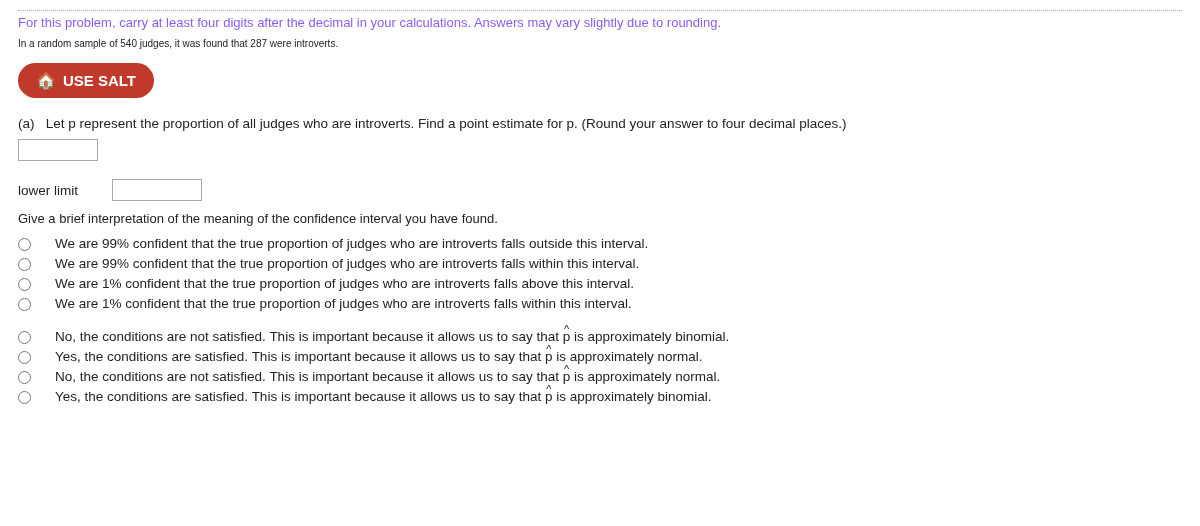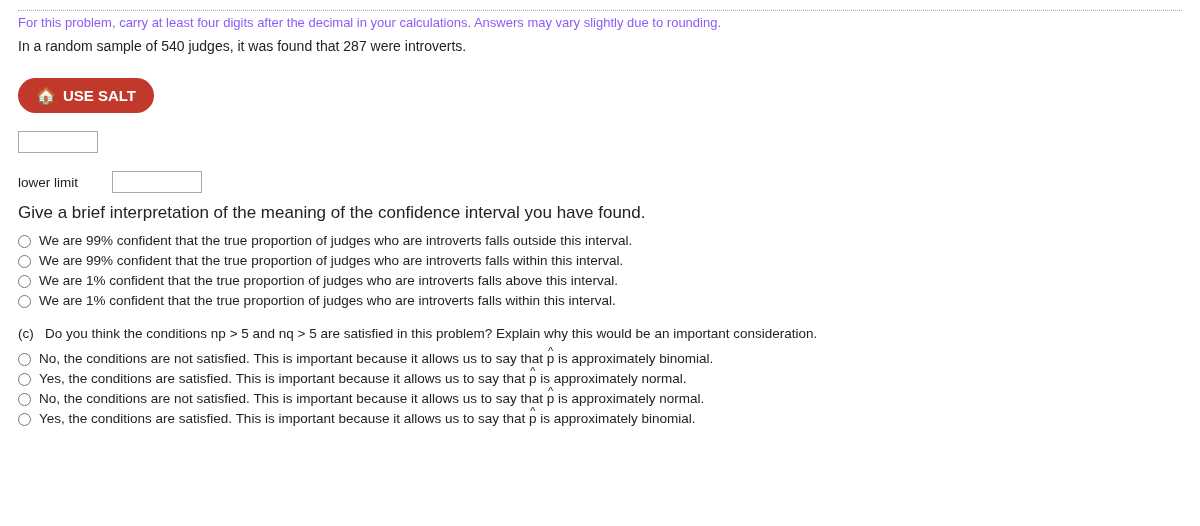--- a/index.html
+++ b/index.html
@@ -17,22 +17,22 @@
       min-height: 526px;
     }
     .top-note {
       font-size: 13px;
       color: #8b5cf6;
       border-top: 1px dotted #aaa;
       padding-top: 4px;
       margin-bottom: 8px;
     }
     .problem-statement {
-      font-size: 14px;
-      margin-bottom: 24px;
+      font-size: 10px;
+      margin-bottom: 14px;
     }
     .salt-btn {
       display: inline-flex;
       align-items: center;
       gap: 7px;
       background-color: #c0392b;
       color: #fff;
       border: none;
       border-radius: 20px;
       padding: 8px 18px;
@@ -73,21 +73,21 @@
     .limit-label {
       width: 80px;
       font-size: 13.5px;
     }
     .radio-group {
       margin-top: 10px;
     }
     .radio-row {
       display: flex;
       align-items: flex-end;
-      gap: 8px;
+      gap: 24px;
       margin-bottom: 5px;
       font-size: 13.5px;
     }
     .radio-row input[type="radio"] {
       margin-top: 2px;
       flex-shrink: 0;
     }
     .hat {
       position: relative;
       display: inline-block;
@@ -109,29 +109,33 @@
 <div class="top-note">For this problem, carry at least four digits after the decimal in your calculations. Answers may vary slightly due to rounding.</div>
 
 <div class="problem-statement">In a random sample of 540 judges, it was found that 287 were introverts.</div>
 
 <button class="salt-btn">
   <span class="salt-icon">🏠</span>
   <span>USE SALT</span>
 </button>
 
 <div class="section">
+  <div class="section-label">
+    <span>(a) &nbsp;</span>
+    <span>Let p represent the proportion of all judges who are introverts. Find a point estimate for p. (Round your answer to four decimal places.)</span>
+  </div>
   <input type="text" class="answer-input" style="">
 </div>
 
 <div class="section">
   <div class="limit-row">
     <span class="limit-label">lower limit</span>
     <input type="text" class="answer-input-wide" style="">
   </div>
-  <div style="margin-top:10px; font-size:17px;">Give a brief interpretation of the meaning of the confidence interval you have found.</div>
+  <div style="margin-top:10px; font-size:13px;">Give a brief interpretation of the meaning of the confidence interval you have found.</div>
   <div class="radio-group">
     <div class="radio-row">
       <input type="radio" name="part_b_answer" style="">
       <span>We are 99% confident that the true proportion of judges who are introverts falls outside this interval.</span>
     </div>
     <div class="radio-row">
       <input type="radio" name="part_b_answer" style="">
       <span>We are 99% confident that the true proportion of judges who are introverts falls within this interval.</span>
     </div>
     <div class="radio-row">
@@ -139,24 +143,20 @@
       <span>We are 1% confident that the true proportion of judges who are introverts falls above this interval.</span>
     </div>
     <div class="radio-row">
       <input type="radio" name="part_b_answer" style="">
       <span>We are 1% confident that the true proportion of judges who are introverts falls within this interval.</span>
     </div>
   </div>
 </div>
 
 <div class="section">
-  <div class="section-label">
-    <span>(c) &nbsp;</span>
-    <span>Do you think the conditions np &gt; 5 and nq &gt; 5 are satisfied in this problem? Explain why this would be an important consideration.</span>
-  </div>
   <div class="radio-group">
     <div class="radio-row">
       <input type="radio" name="part_c_answer" style="">
       <span>No, the conditions are not satisfied. This is important because it allows us to say that <span class="hat">p</span> is approximately binomial.</span>
     </div>
     <div class="radio-row">
       <input type="radio" name="part_c_answer" style="">
       <span>Yes, the conditions are satisfied. This is important because it allows us to say that <span class="hat">p</span> is approximately normal.</span>
     </div>
     <div class="radio-row">

